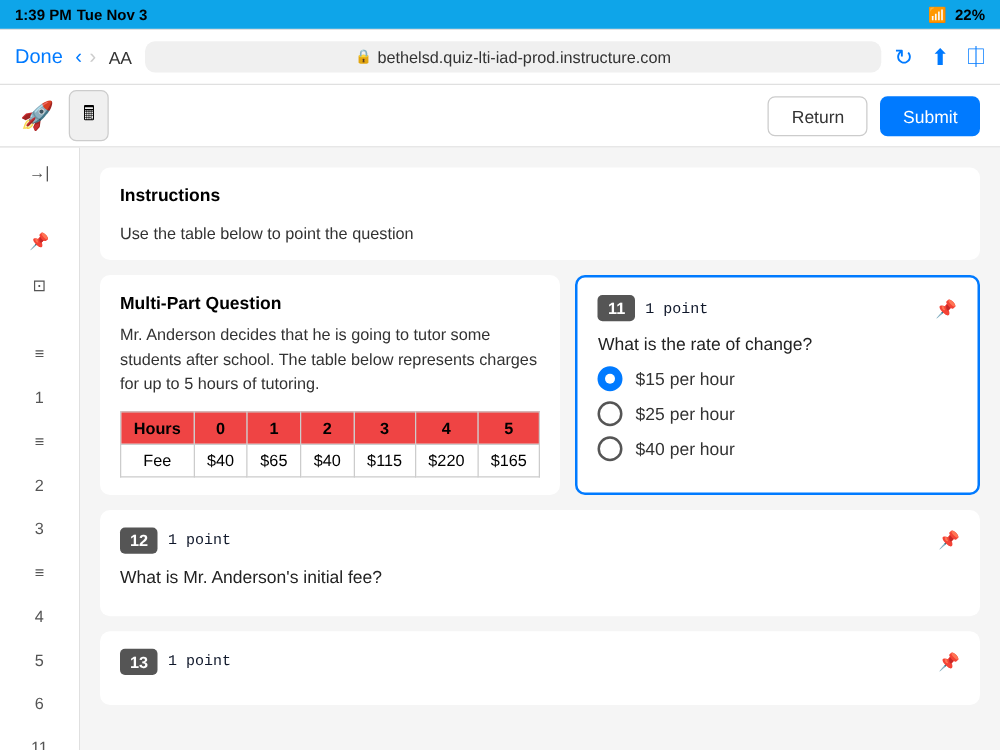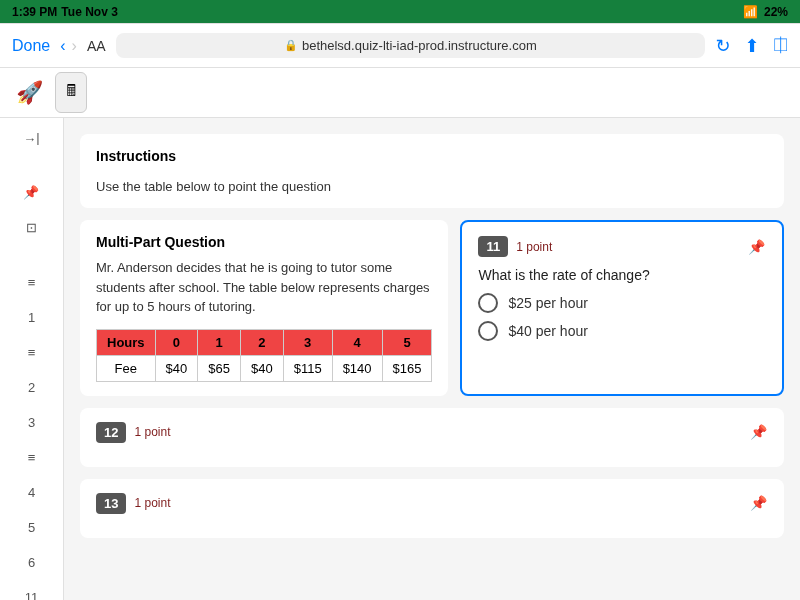--- a/index.html
+++ b/index.html
@@ -7,21 +7,21 @@
       font-family: -apple-system, BlinkMacSystemFont, "Helvetica Neue", Arial, sans-serif;
       background: #f5f5f5;
       width: 800px;
       height: 600px;
       overflow: hidden;
       font-size: 14px;
     }
 
     
     .status-bar {
-      background: #15803d;
+      background: #0ea5e9;
       display: flex;
       justify-content: space-between;
       align-items: center;
       padding: 4px 12px;
       font-size: 12px;
       font-weight: 600;
       border-bottom: 1px solid #e0e0e0;
       height: 24px;
       gap: 32px;
     }
@@ -226,21 +226,22 @@
       color: #fff;
       font-size: 13px;
       font-weight: 700;
       padding: 3px 8px;
       border-radius: 4px;
       min-width: 28px;
       text-align: center;
     }
     .question-points {
       font-size: 12px;
-      color: #7f1d1d;
+      color: #0f172a;
+      font-family: Liberation Mono, monospace;
     }
     .pin-icon {
       margin-left: auto;
       font-size: 14px;
       color: #999;
       cursor: pointer;
     }
 
     .question-text {
       font-size: 14px;
@@ -335,20 +336,24 @@
     <span class="nav-icon">↻</span>
     <span class="nav-icon">⬆</span>
     <span class="nav-icon">⎅</span>
   </div>
 </div>
 
 <div class="app-bar">
   <div class="app-bar-left">
     <span class="rocket-icon">🚀</span>
     <button class="calculator-btn">🖩</button>
+  </div>
+  <div class="app-bar-right">
+    <button class="return-btn">Return</button>
+    <button class="submit-btn">Submit</button>
   </div>
 </div>
 
 <div class="main-container">
 
   <div class="sidebar">
     <div class="sidebar-item">→|</div>
     <div class="sidebar-divider"></div>
     <div class="sidebar-item">📌</div>
     <div class="sidebar-item">⊡</div>
@@ -389,54 +394,59 @@
               <th>5</th>
             </tr>
           </thead>
           <tbody>
             <tr>
               <td>Fee</td>
               <td>$40</td>
               <td>$65</td>
               <td>$40</td>
               <td>$115</td>
-              <td>$140</td>
+              <td>$220</td>
               <td>$165</td>
             </tr>
           </tbody>
         </table>
       </div>
 
       <div class="question-card">
         <div class="question-header">
           <span class="question-number">11</span>
           <span class="question-points">1 point</span>
           <span class="pin-icon">📌</span>
         </div>
         <div class="question-text">What is the rate of change?</div>
         <div class="radio-group">
+          <label class="radio-option">
+            <div class="radio-circle selected"></div>
+            <span>$15 per hour</span>
+          </label>
           <label class="radio-option">
             <div class="radio-circle"></div>
             <span>$25 per hour</span>
           </label>
           <label class="radio-option">
             <div class="radio-circle"></div>
             <span>$40 per hour</span>
           </label>
         </div>
       </div>
 
     </div>
 
     <div class="bottom-question-card">
       <div class="question-header">
         <span class="question-number">12</span>
         <span class="question-points">1 point</span>
         <span class="pin-icon">📌</span>
       </div>
+      <div class="question-text">What is Mr. Anderson's initial fee?</div>
     </div>
 
     <div class="bottom-question-card">
       <div class="question-header">
         <span class="question-number">13</span>
         <span class="question-points">1 point</span>
         <span class="pin-icon">📌</span>
       </div>
 
     </div>

